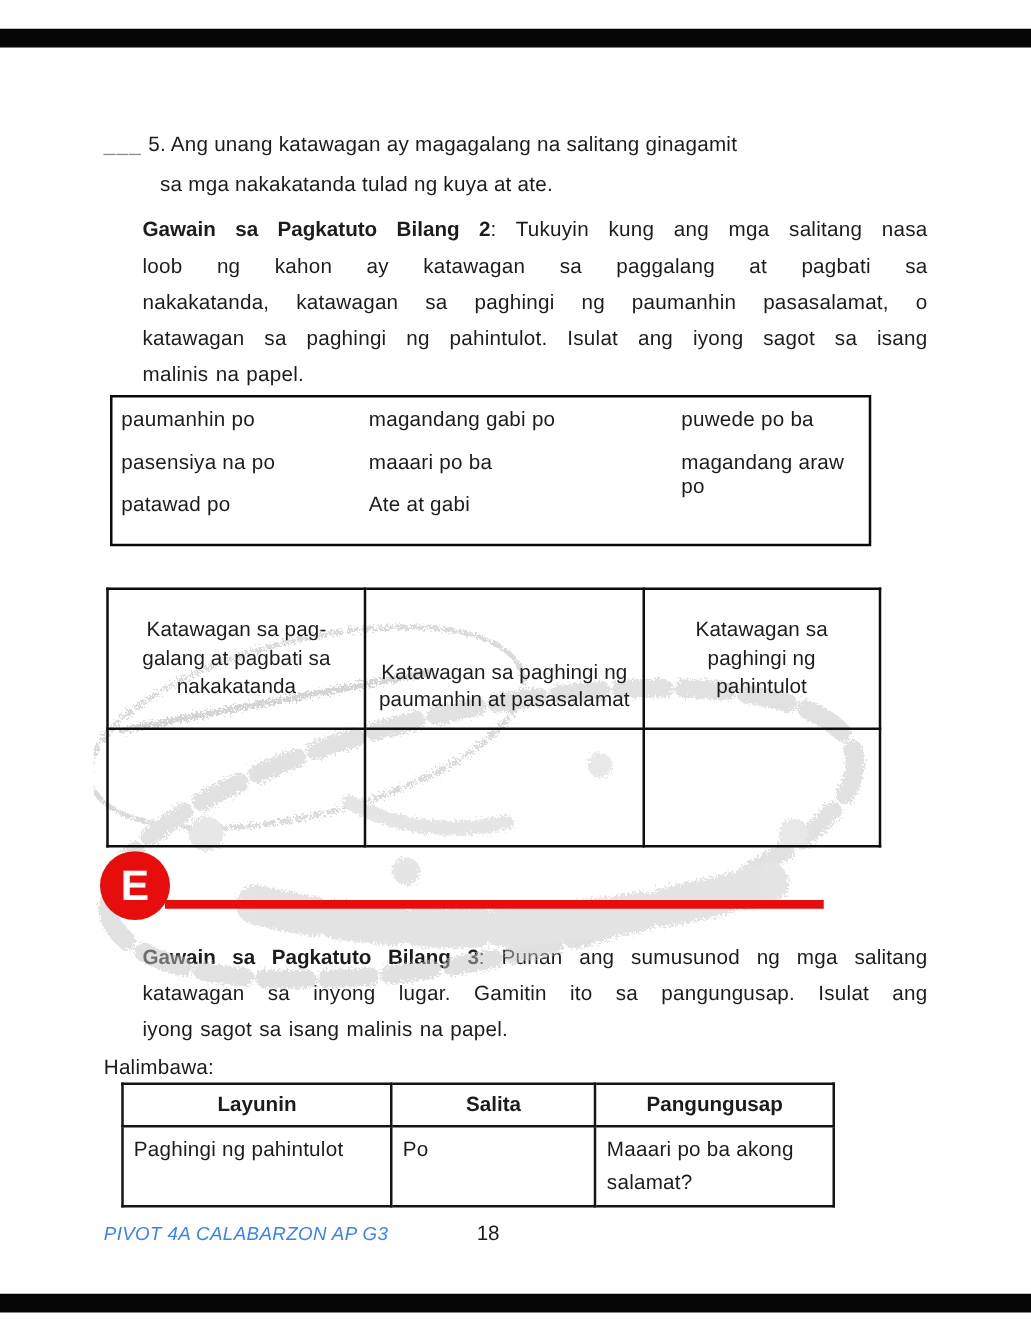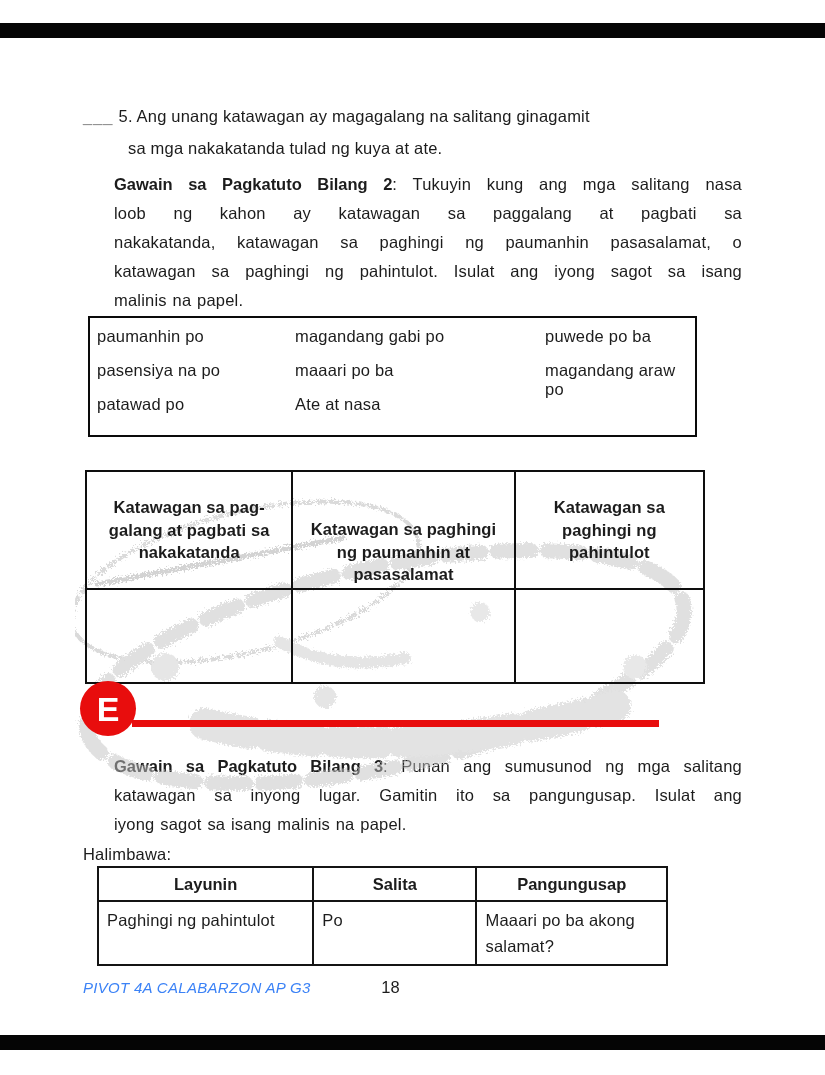--- a/index.html
+++ b/index.html
@@ -29,21 +29,21 @@
   
   .word-box { left:88px; top:316px; width:609px; height:121px;
               border:2.5px solid #0a0a0a; background:transparent;
               display:grid; grid-template-columns:198px 250px 1fr;
               grid-auto-rows:34px; padding:9px 0 0 7px; z-index:2; }
   .word-box span { font-size:16.5px; letter-spacing:0.2px; }
 
   
   .sort-table { left:85px; top:470px; width:620px; border-collapse:collapse; z-index:2; position:absolute; }
   .sort-table th, .sort-table td { border:2.5px solid #0e0e0e; background:transparent; }
-  .sort-table th { height:112px; font-size:16.5px; font-weight:bold; line-height:22.5px;
+  .sort-table th { height:112px; font-size:16.5px; font-weight:normal; line-height:22.5px;
                    text-align:center; vertical-align:middle; padding:2px 4px; letter-spacing:0.1px;border-radius:13px; }
   .sort-table td { height:94px; }
   .c1 { width:207px; } .c2 { width:223px; } .c3 { width:190px; }
   .hdr-span { display:inline-block; }
   .hw1 { max-width:170px; } .hw2 { max-width:205px;margin-top:44px; } .hw3 { max-width:135px; }
 
   
   .watermark { position:absolute; left:75px; top:462px; z-index:1; pointer-events:none; }
 
   
@@ -86,21 +86,21 @@
   <div class="abs txt para-line last" style="top:286px">malinis na papel.</div>
 
   <div class="abs word-box">
     <span>paumanhin po</span>
     <span>magandang gabi po</span>
     <span>puwede po ba</span>
     <span>pasensiya na po</span>
     <span>maaari po ba</span>
     <span>magandang araw po</span>
     <span>patawad po</span>
-    <span>Ate at nasa</span>
+    <span>Ate at gabi</span>
   </div>
 
   <svg class="watermark" width="640" height="330" viewBox="0 0 640 330">
     <defs>
       <filter id="rough" x="-20%" y="-20%" width="140%" height="140%">
         <feTurbulence type="fractalNoise" baseFrequency="0.55" numOctaves="2" result="n"></feTurbulence>
         <feDisplacementMap in="SourceGraphic" in2="n" scale="9"></feDisplacementMap>
       </filter>
     </defs>
     <g filter="url(#rough)" fill="none" opacity="0.5" stroke-linecap="round">

